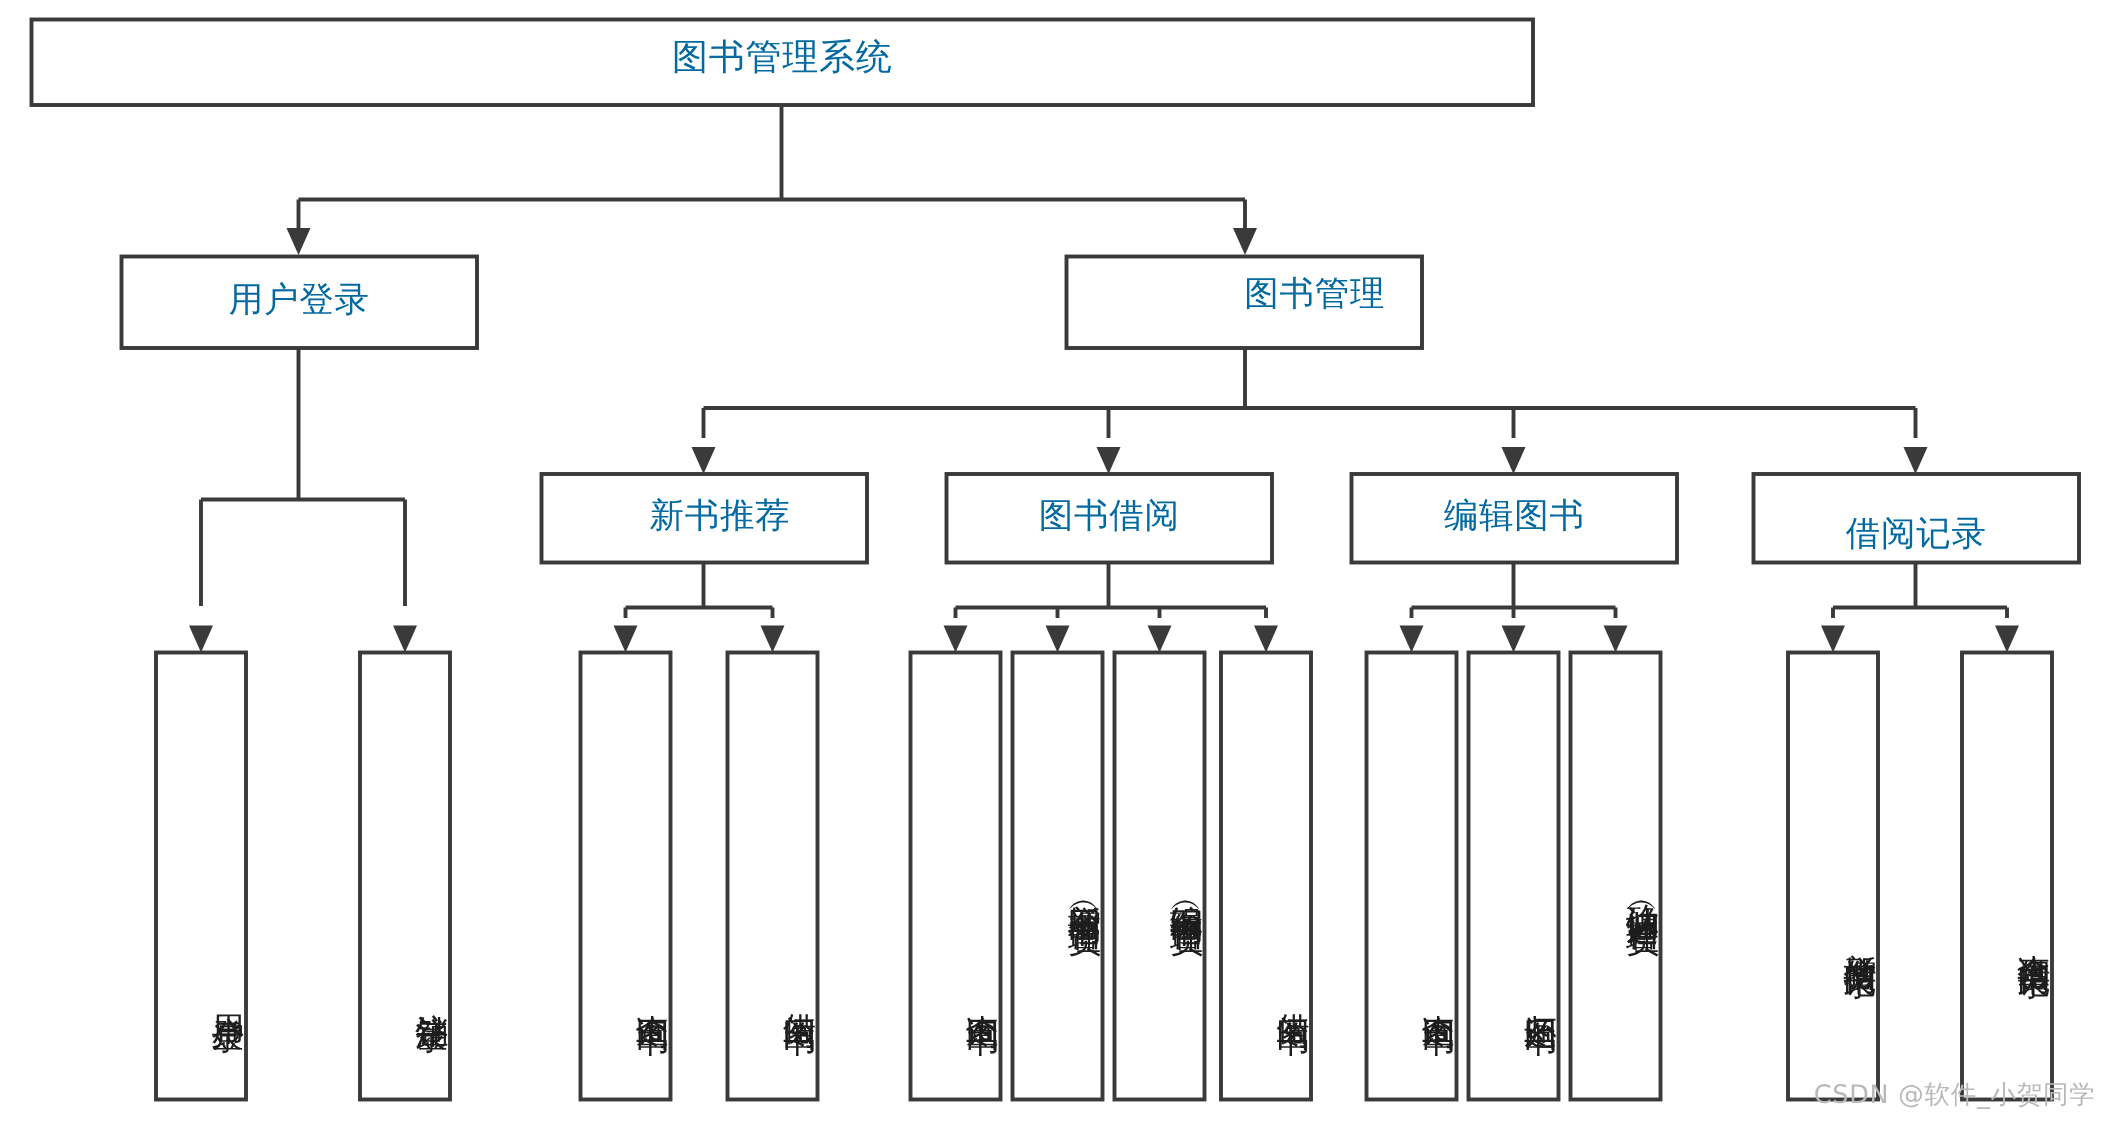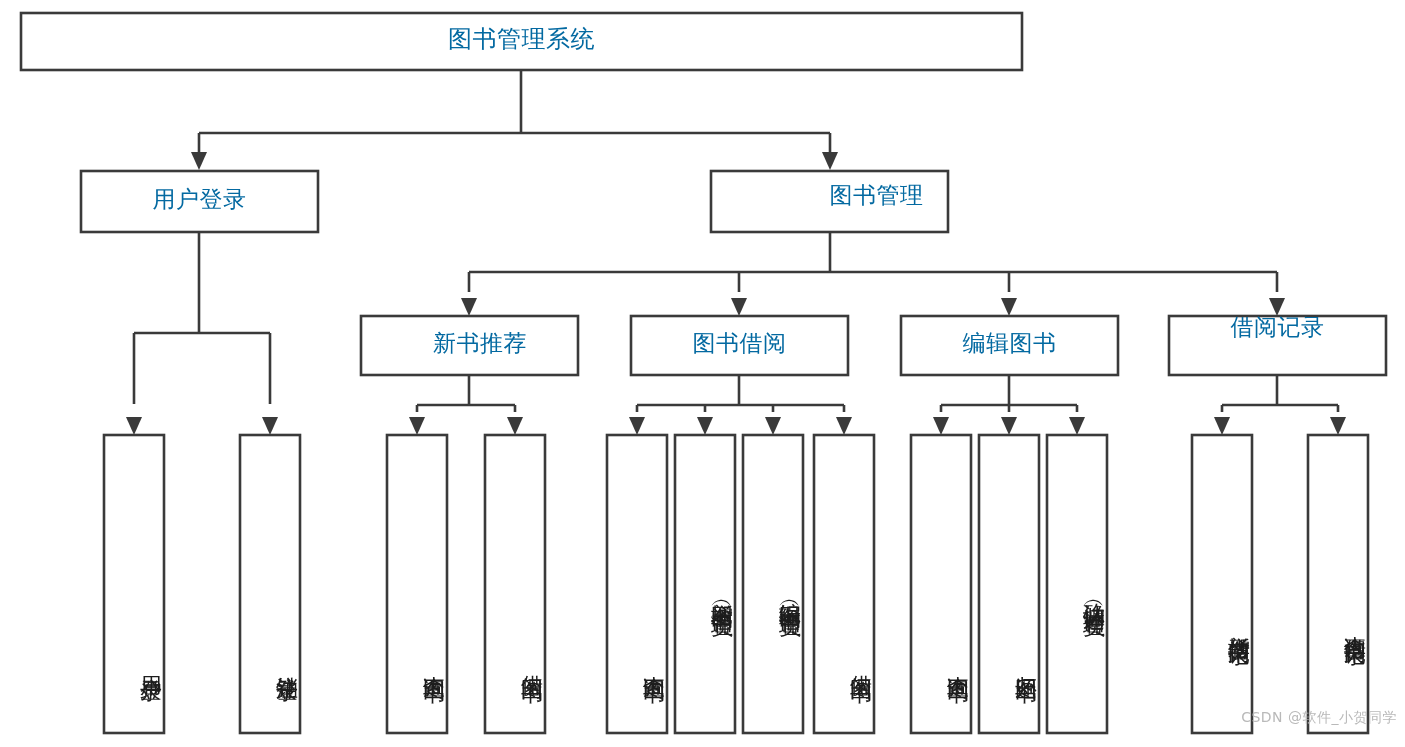--- a/index.html
+++ b/index.html
@@ -65,22 +65,22 @@
     writing-mode: vertical-rl;
     text-orientation: upright;
     letter-spacing: 2px;
     white-space: nowrap;
     pointer-events: none;
     overflow: hidden;
   }
   .watermark {
     position: absolute;
     right: 8px;
-    bottom: 20px;
-    font-size: 14px;
+    bottom: 6px;
+    font-size: 17px;
     color: #b9b9b9;
     letter-spacing: 0.5px;
     white-space: nowrap;
     pointer-events: none;
   }
 </style>
 </head>
 <body>
 
 <div id="diagram-root">
@@ -195,21 +195,21 @@
   </svg>
 
   <div class="h-label" style="left:21px; top:13px; width:1001px; height:57px; font-size:24px;">图书管理系统</div>
 
   <div class="h-label" style="left:81px; top:171px; width:237px; height:61px;">用户登录</div>
   <div class="h-label" style="left:711px; top:171px; width:237px; height:54px;margin-left:47px;">图书管理</div>
 
   <div class="h-label" style="left:361px; top:316px; width:238px; height:59px;">新书推荐</div>
   <div class="h-label" style="left:631px; top:316px; width:217px; height:59px;border-radius:10px;">图书借阅</div>
   <div class="h-label" style="left:901px; top:316px; width:217px; height:59px;">编辑图书</div>
-  <div class="h-label" style="left:1169px; top:300px; width:217px; height:59px;">借阅记录</div>
+  <div class="h-label" style="left:1169px; top:328px; width:217px; height:59px;">借阅记录</div>
 
   <div class="v-label" style="left:104px; top:435px; width:60px; height:298px; padding-top:78px;">用户登录</div>
   <div class="v-label" style="left:240px; top:435px; width:60px; height:298px; padding-top:78px;">注销登录</div>
 
   <div class="v-label" style="left:387px; top:435px; width:60px; height:298px; padding-top:78px;">查询图书</div>
   <div class="v-label" style="left:485px; top:435px; width:60px; height:298px; padding-top:78px;">借阅图书</div>
 
   <div class="v-label" style="left:607px; top:435px; width:60px; height:298px; padding-top:78px;">查询图书</div>
   <div class="v-label" style="left:675px; top:435px; width:60px; height:298px; padding-top:10px;">新增图书（管理员）</div>
   <div class="v-label" style="left:743px; top:435px; width:60px; height:298px; padding-top:10px;">编辑图书（管理员）</div>

